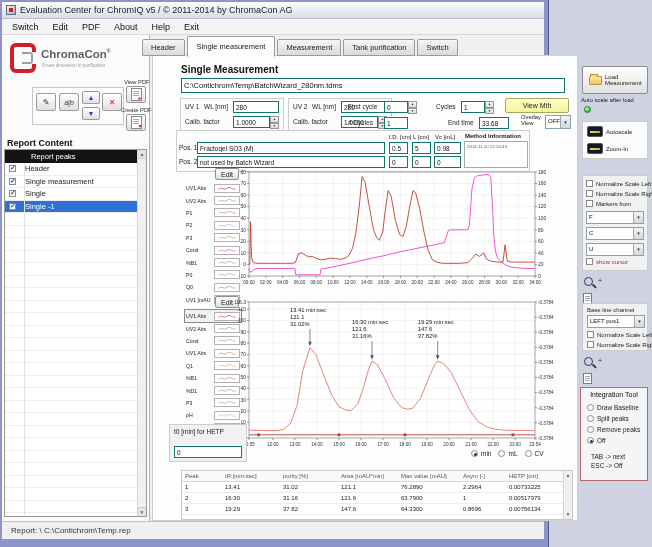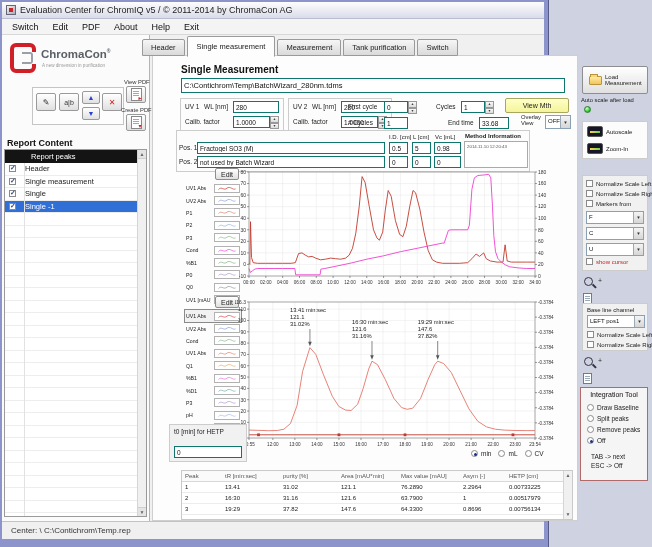--- a/index.html
+++ b/index.html
@@ -851,15 +851,15 @@
           </div>
         </div>
       <div id="integration-hints" style="position:absolute;left:10px;top:64px;font-size:6.5px;color:#222;line-height:9px">
           <div>TAB -&gt; next</div>
           <div>ESC -&gt; Off</div>
         </div>
     </div>
   </div>
 
   <div class="statusbar">
-    <span>Center: \ C:\Contichrom\Temp.rep</span>
+    <span>Report: \ C:\Contichrom\Temp.rep</span>
   </div>
 </div>
 
 </body></html>

